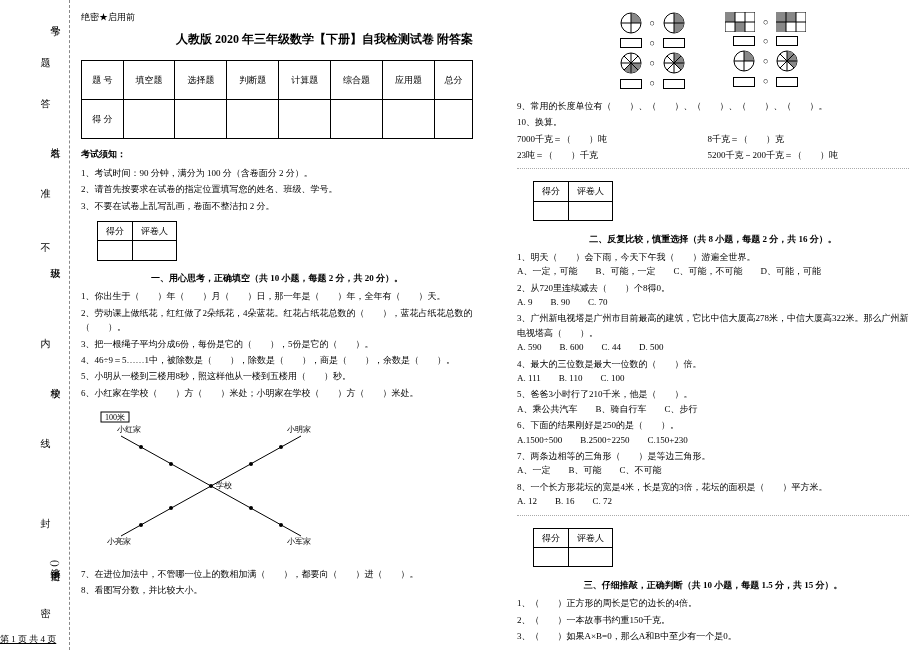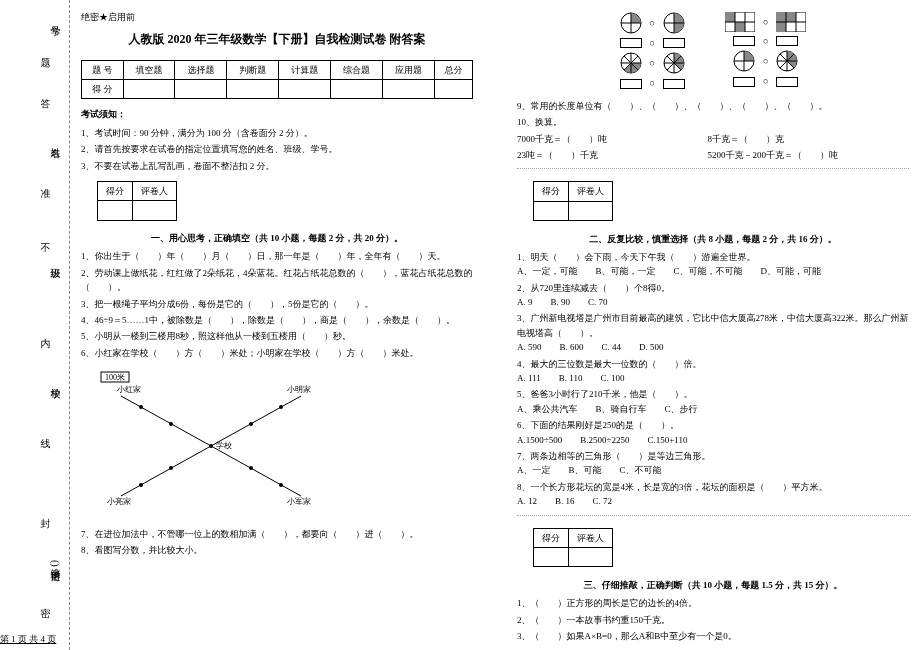--- a/index.html
+++ b/index.html
@@ -41,29 +41,29 @@
       display: flex;
       gap: 32px;
     }
     .col {
       flex: 1;
       padding: 0 6px;
       font-size: 9px;
       line-height: 1.6;
     }
     .secret { text-align: left; font-size: 9px; margin-bottom: 6px; }
-    .title { font-weight: bold; font-size: 12px; text-align: center; margin: 6px 0 10px; }
+    .title { font-weight: bold; font-size: 12px; text-align: right; margin: 6px 0 10px; }
     table.score {
       border-collapse: collapse;
       width: 100%;
       margin-bottom: 8px;
     }
     table.score td {
       border: 1px solid #000;
-      padding: 2px 3px;
+      padding: 12px 3px;
       text-align: center;
       font-size: 9px;
       height: 16px;
     }
     .heading { font-weight: bold; margin: 6px 0 4px; font-family: Liberation Serif, serif; }
     .item { margin: 2px 0; }
     .mini-table {
       border-collapse: collapse;
       margin: 6px 16px 4px;
       display: inline-block;
@@ -328,21 +328,21 @@
       <span class="opts"><span>A、一定，可能</span><span>B、可能，一定</span><span>C、可能，不可能</span><span>D、可能，可能</span></span></div>
     <div class="item"><span>2、从720里连续减去（　　）个8得0。</span><br>
       <span class="opts"><span>A. 9</span><span>B. 90</span><span>C. 70</span></span></div>
     <div class="item"><span>3、广州新电视塔是广州市目前最高的建筑，它比中信大厦高278米，中信大厦高322米。那么广州新电视塔高（　　）。</span><br>
       <span class="opts"><span>A. 590</span><span>B. 600</span><span>C. 44</span><span>D. 500</span></span></div>
     <div class="item"><span>4、最大的三位数是最大一位数的（　　）倍。</span><br>
       <span class="opts"><span>A. 111</span><span>B. 110</span><span>C. 100</span></span></div>
     <div class="item"><span>5、爸爸3小时行了210千米，他是（　　）。</span><br>
       <span class="opts"><span>A、乘公共汽车</span><span>B、骑自行车</span><span>C、步行</span></span></div>
     <div class="item"><span>6、下面的结果刚好是250的是（　　）。</span><br>
-      <span class="opts"><span>A.1500÷500</span><span>B.2500÷2250</span><span>C.150+110</span></span></div>
+      <span class="opts"><span>A.1500÷500</span><span>B.2500÷2250</span><span>C.150+230</span></span></div>
     <div class="item"><span>7、两条边相等的三角形（　　）是等边三角形。</span><br>
       <span class="opts"><span>A、一定</span><span>B、可能</span><span>C、不可能</span></span></div>
     <div class="item"><span>8、一个长方形花坛的宽是4米，长是宽的3倍，花坛的面积是（　　）平方米。</span><br>
       <span class="opts"><span>A. 12</span><span>B. 16</span><span>C. 72</span></span></div>
 
     <div class="sep"></div>
     <table class="mini-table">
       <tbody>
           <tr>
             <td>得分</td>

